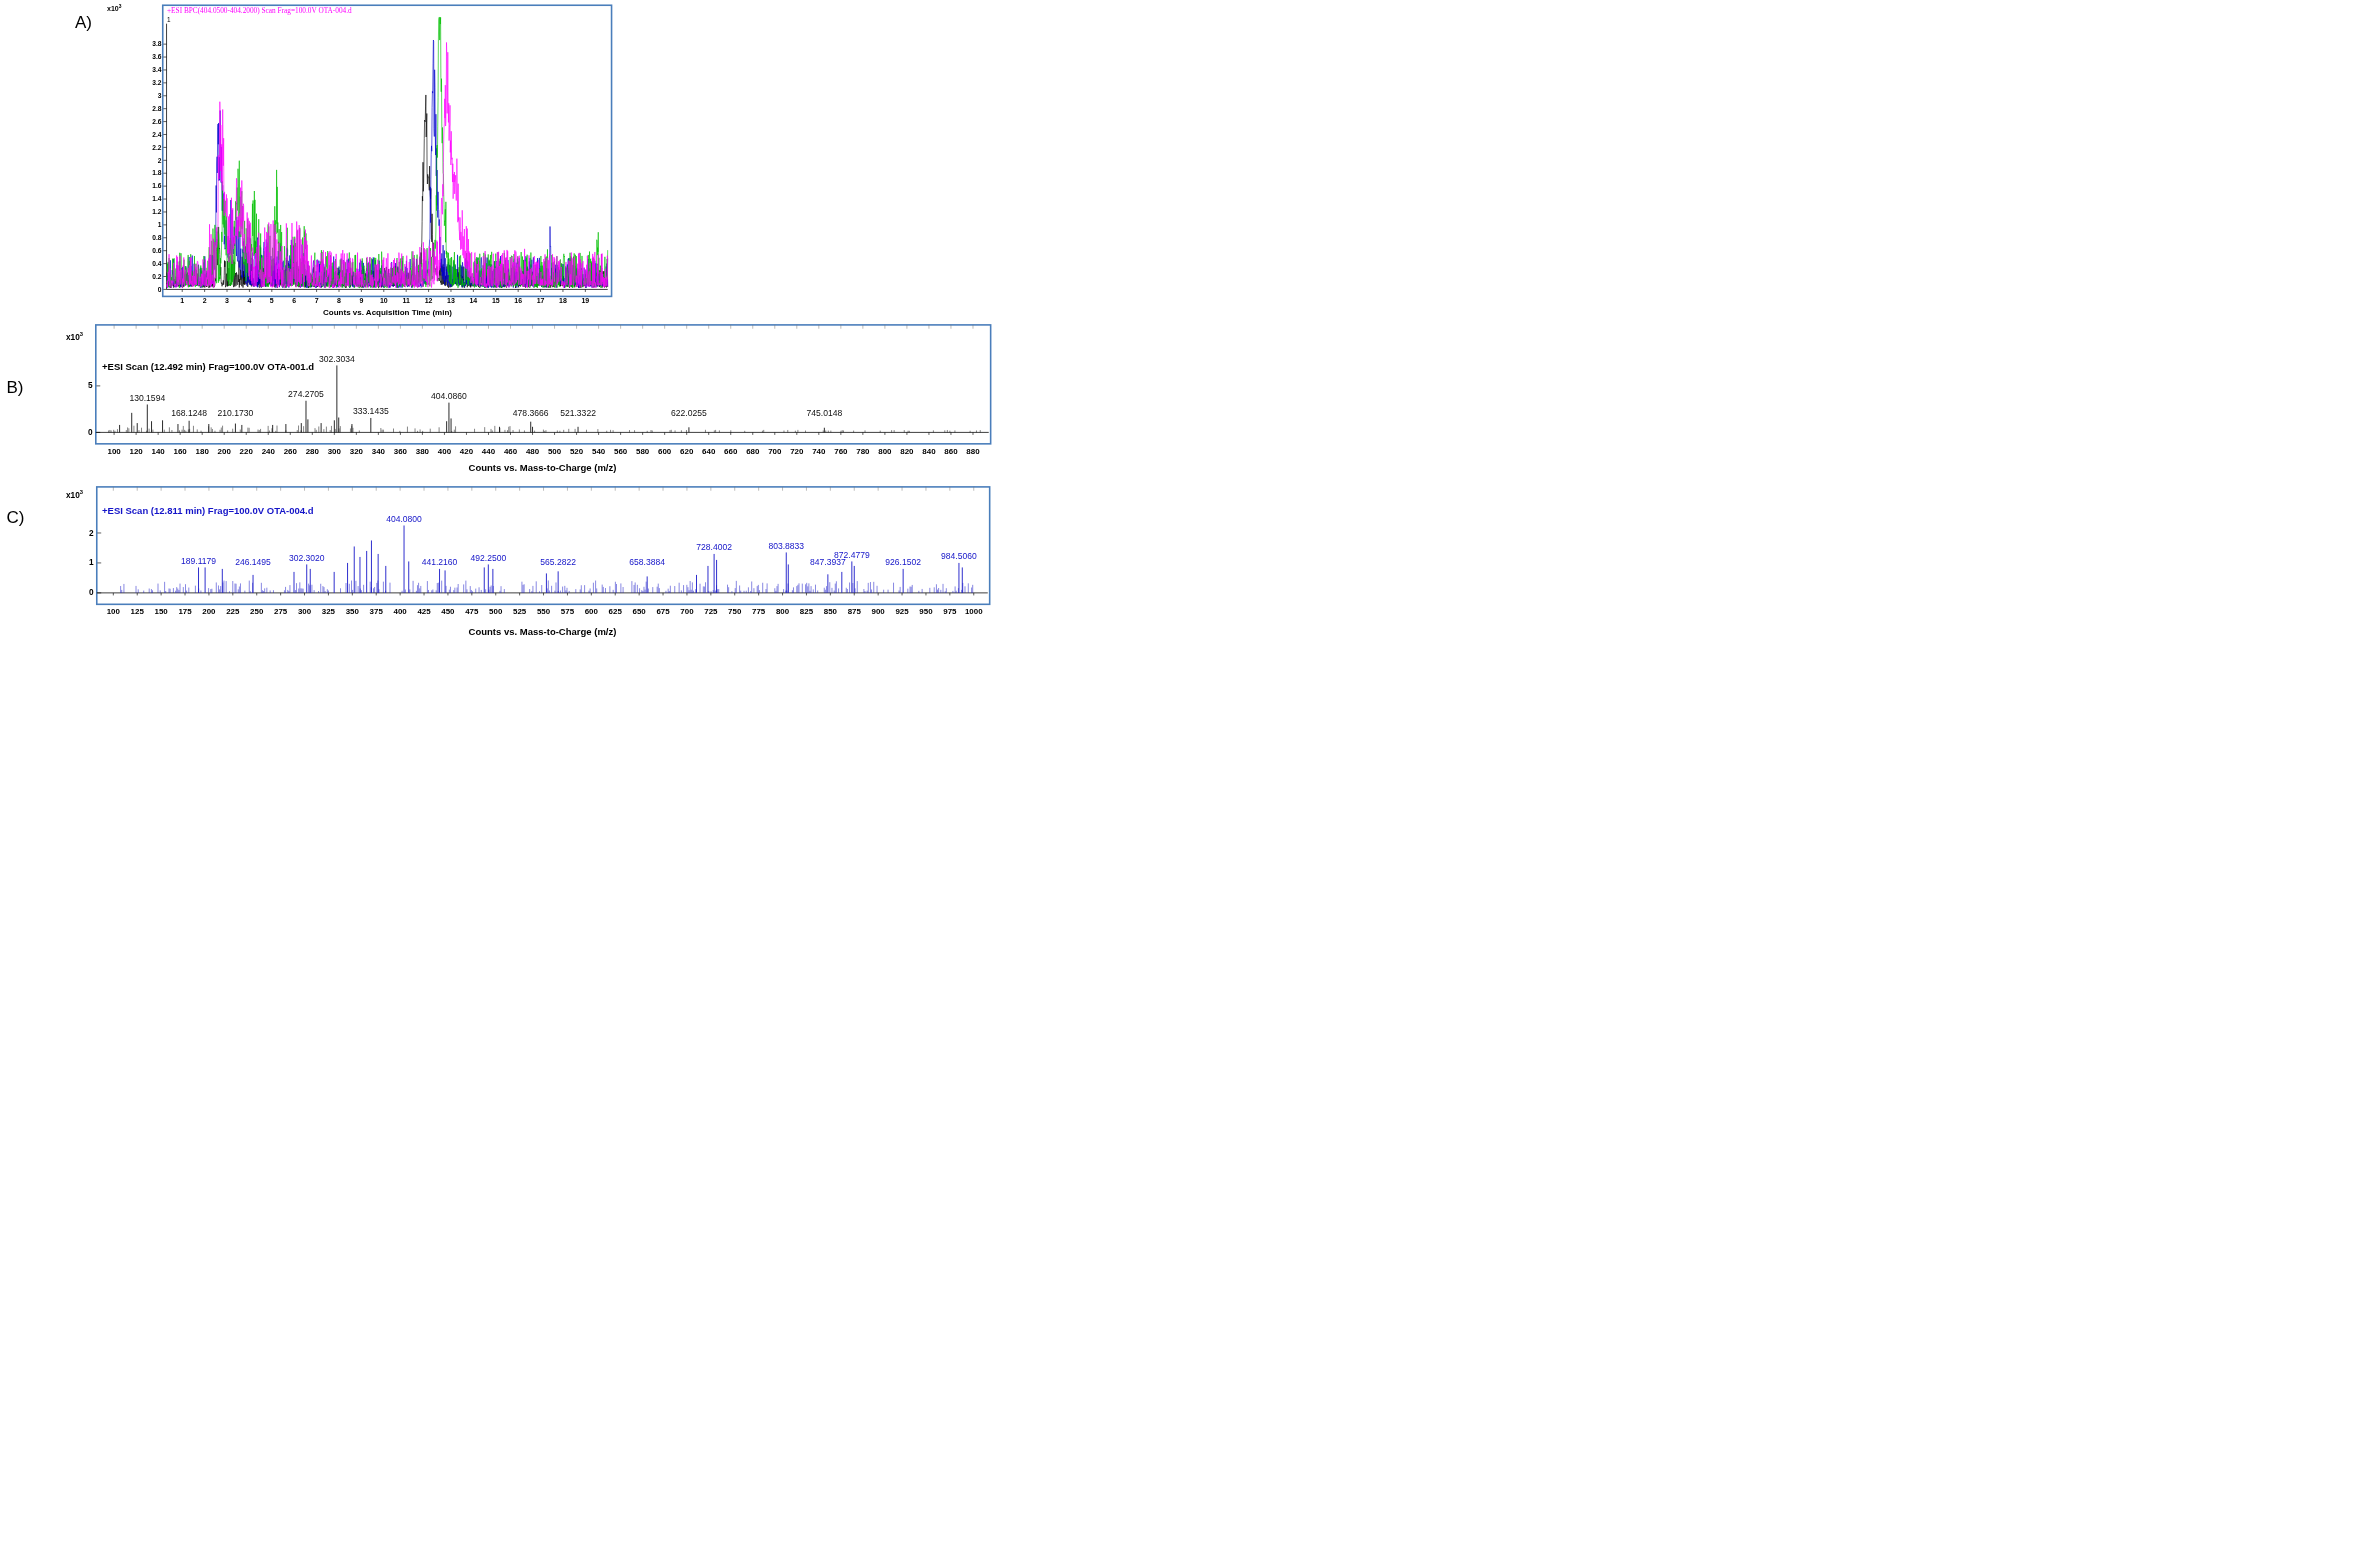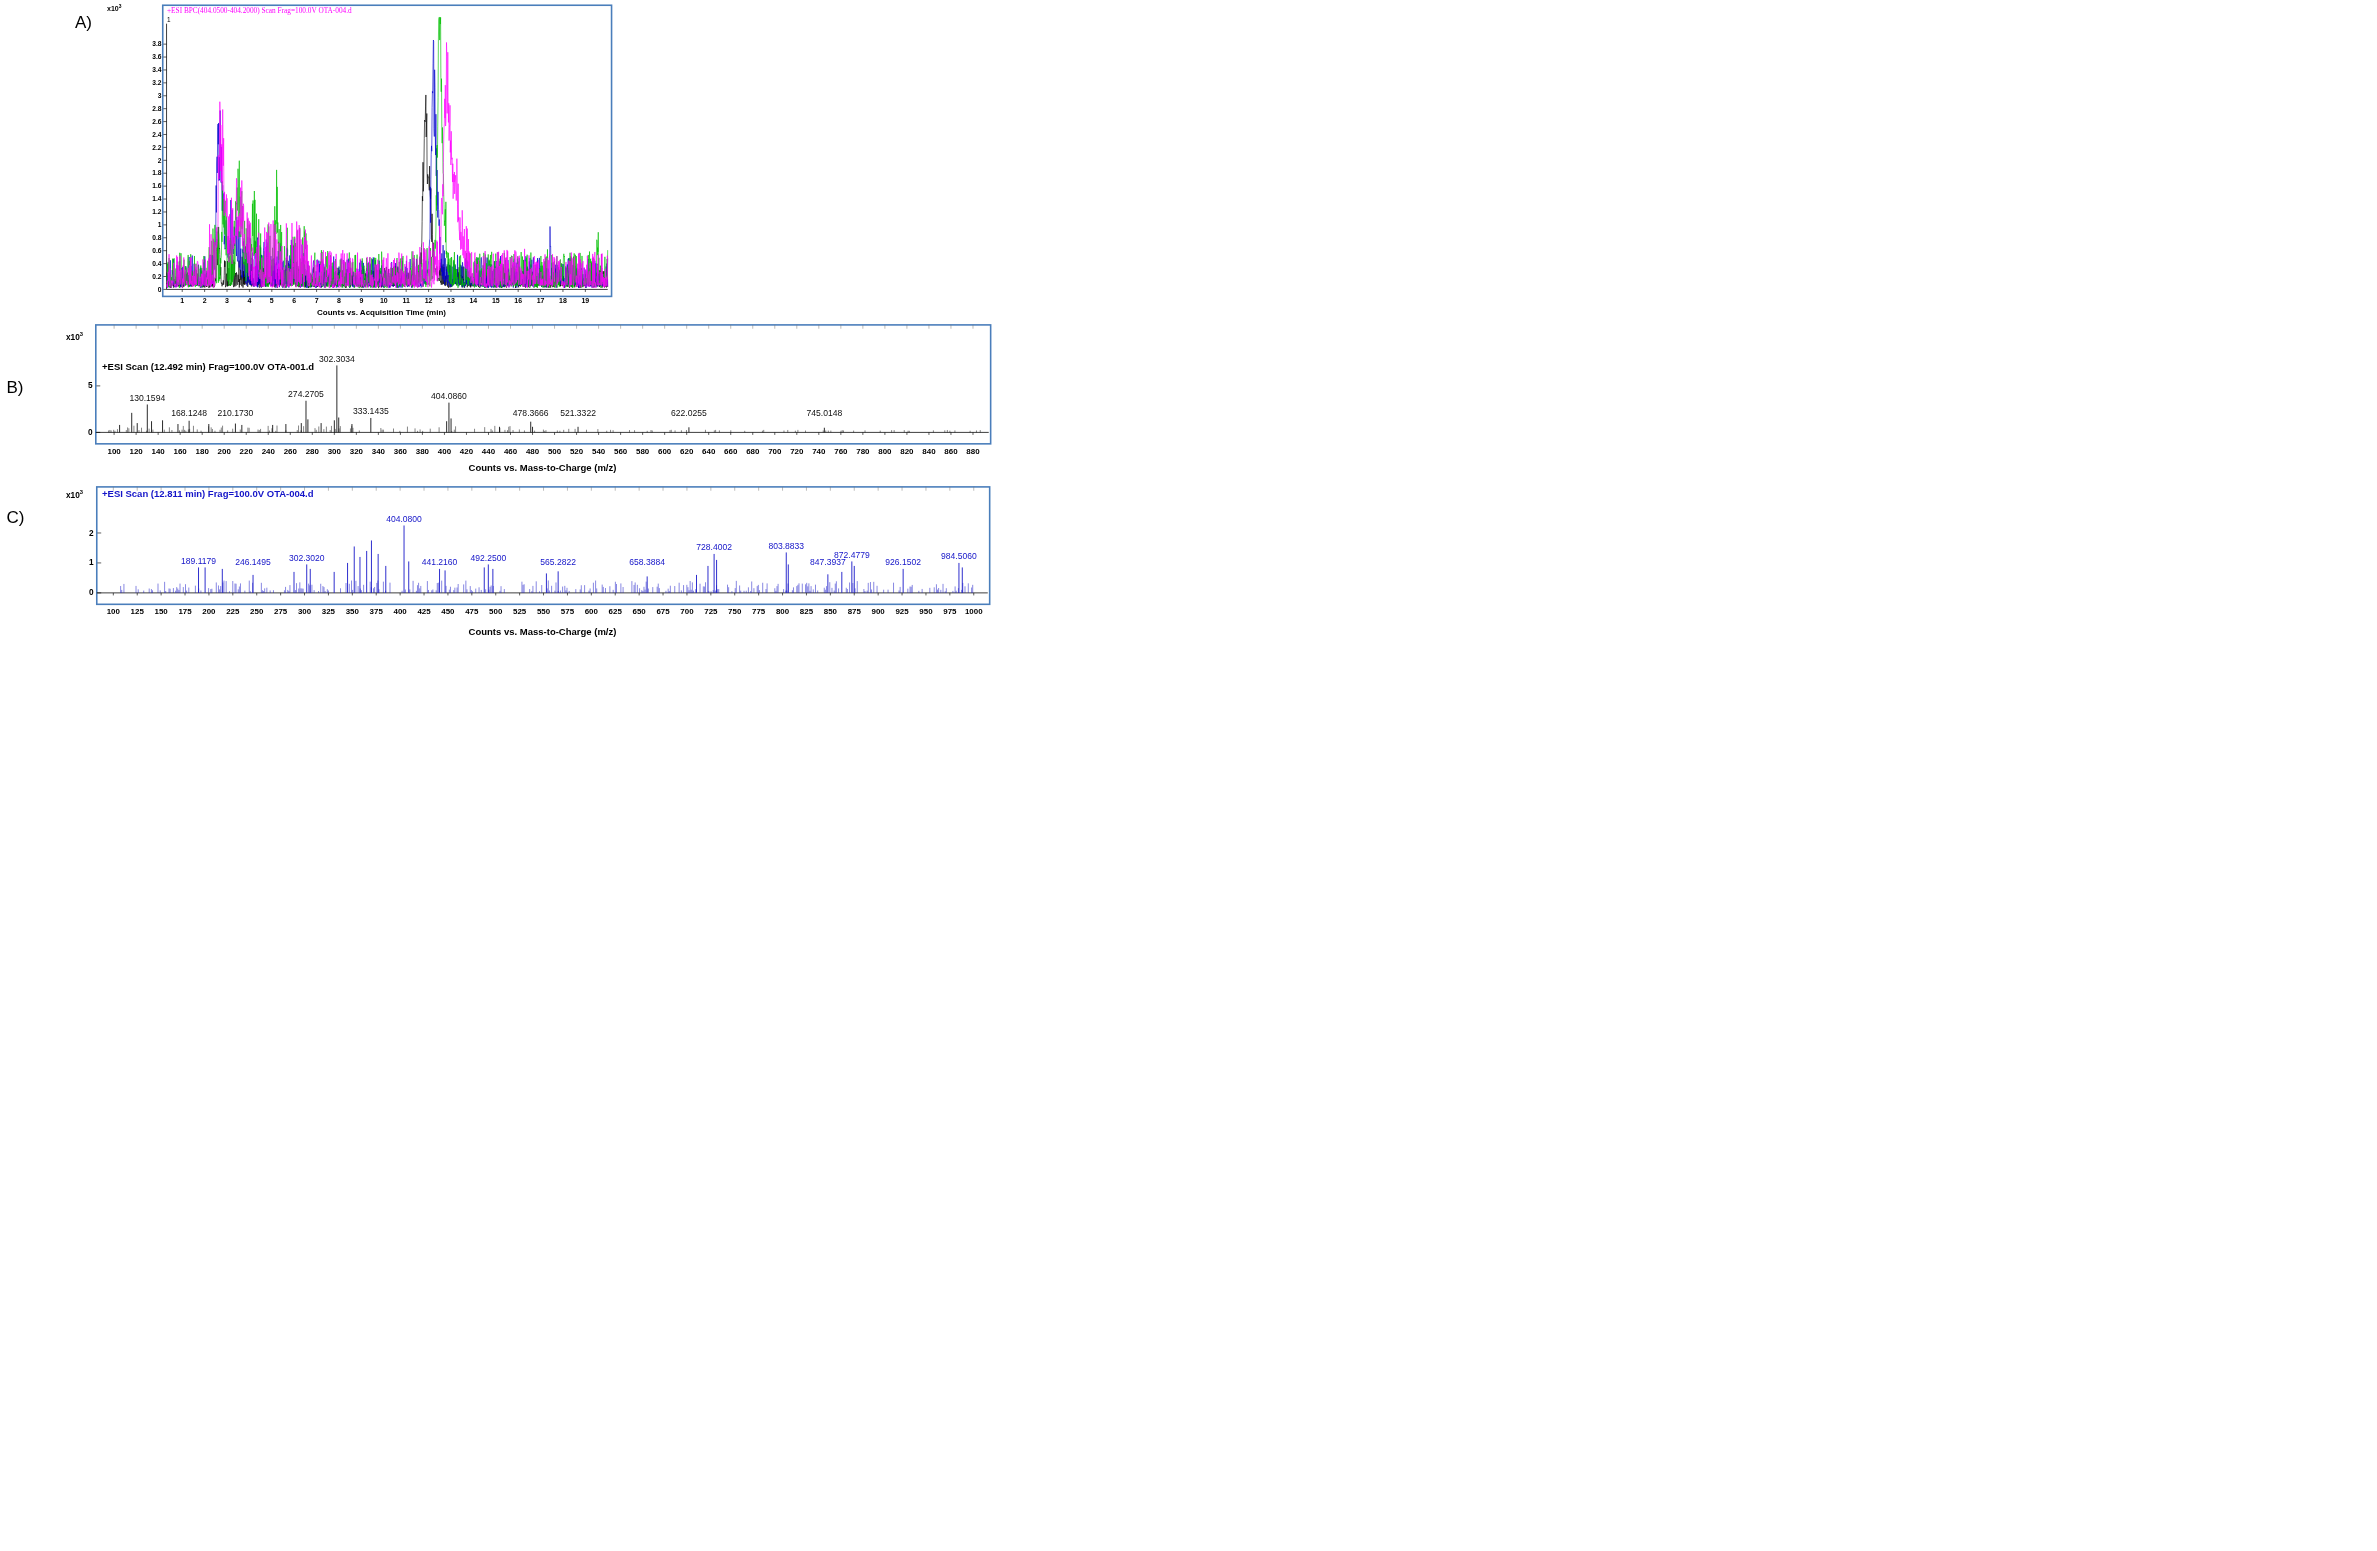--- a/index.html
+++ b/index.html
@@ -18,24 +18,24 @@
   #panelB .scale{left:66px;top:7.6px;}
   #panelC .scale{left:66px;top:3.8px;}
   .scale sup{font-size:0.7em;}
   svg{position:absolute;overflow:visible;}
   #chartA{left:89px;top:1.9px;}
   #chartB{left:83px;top:0;}
   #chartC{left:83px;top:0;}
   .title{position:absolute;font-weight:bold;font-size:9.5px;white-space:nowrap;z-index:5;}
   #panelA .title{left:167px;top:6.4px;font-size:7.3px;font-weight:normal;}
   #panelB .title{left:102px;top:5.7px;margin-top:32px;}
-  #panelC .title{left:102px;top:3px;text-align:right;}
+  #panelC .title{left:102px;top:20px;text-align:right;}
   .cornerMark{position:absolute;left:167px;top:16px;font-size:6.4px;z-index:5;}
   .caption{position:absolute;text-align:center;font-weight:bold;z-index:5;}
-  #panelA .caption{left:157px;width:449px;top:308px;font-size:8px;text-align:center;}
+  #panelA .caption{left:163px;width:449px;top:308px;font-size:8px;text-align:center;}
   #panelB .caption{left:95px;width:895px;top:139px;font-size:9.5px;}
   #panelC .caption{left:95px;width:895px;top:141px;font-size:9.5px;}
   svg text{font-family:"Liberation Sans", sans-serif;}
 </style>
 </head>
 <body>
 
 <div id="page">
 
   <section class="panel" id="panelA">

